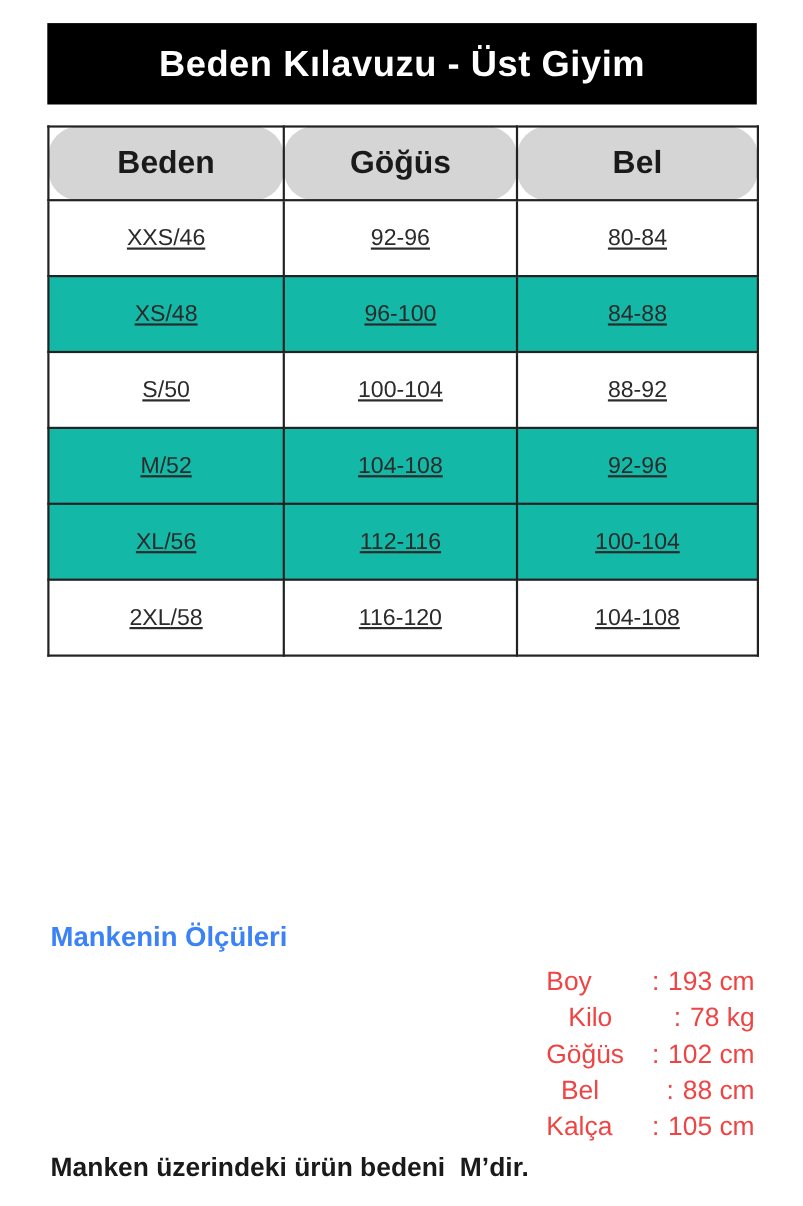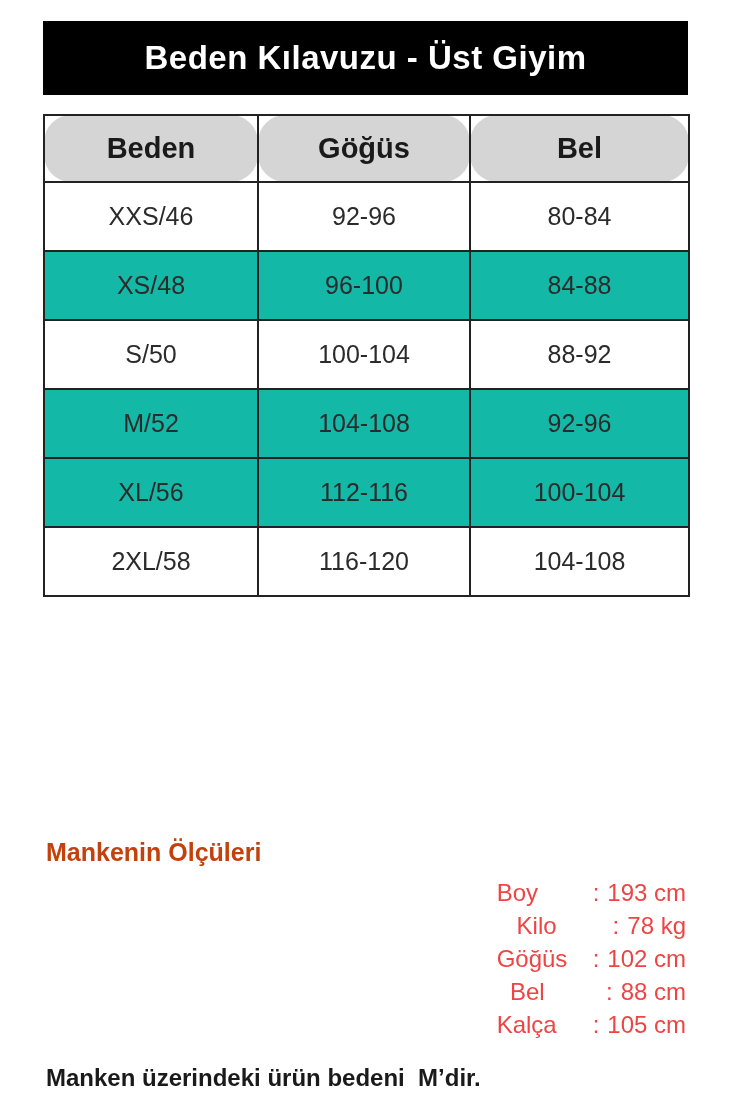--- a/index.html
+++ b/index.html
@@ -49,57 +49,58 @@
   .size-table th {
     height: 67px;
     background: #d5d5d5;
     font-size: 29px;
     font-weight: bold;
     color: #1a1a1a;
     border-radius: 27px;
   }
   .size-table td {
     height: 69px;
-    font-size: 25px;
+    font-size: 21px;
     font-weight: normal;
     color: #2b2b2b;
     background: #ffffff;
+    text-decoration: underline;
   }
   .size-table tr.alt td {
     background: #14b8a6;
   }
   .model-info {
     position: absolute;
     left: 46px;
     top: 838px;
     width: 640px;
   }
   .model-heading {
     font-size: 25px;
     font-weight: bold;
-    color: #c2410c;
+    color: #3b82f6;
     margin-bottom: 9px;
   }
   .measure-row {
     display: flex;
     align-items: baseline;
     font-size: 24px;
     line-height: 33px;
     color: #ef4444;
     justify-content: flex-end;
   }
   .measure-label {
     width: 96px;
     flex: 0 0 96px;
   }
   .measure-sep {
     margin-right: 8px;
   }
   .model-note {
-    margin-top: 23px;
+    margin-top: 7px;
     font-size: 24px;
     font-weight: bold;
     color: #1a1a1a;
     white-space: pre-wrap;
   }
 </style>
 </head>
 <body>
 
 <div class="page">

